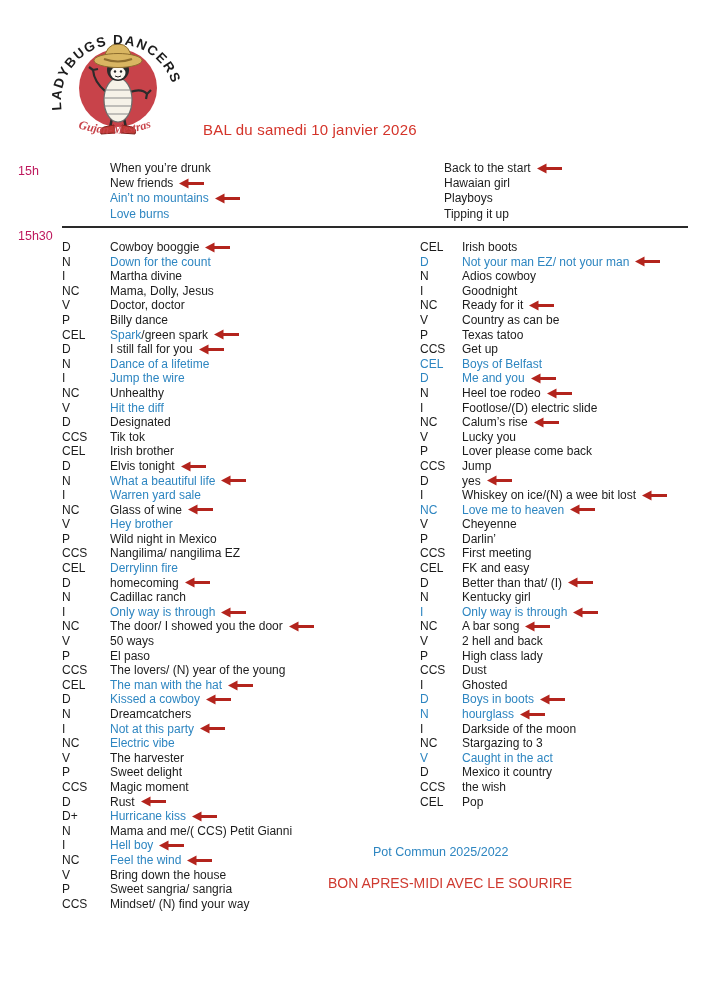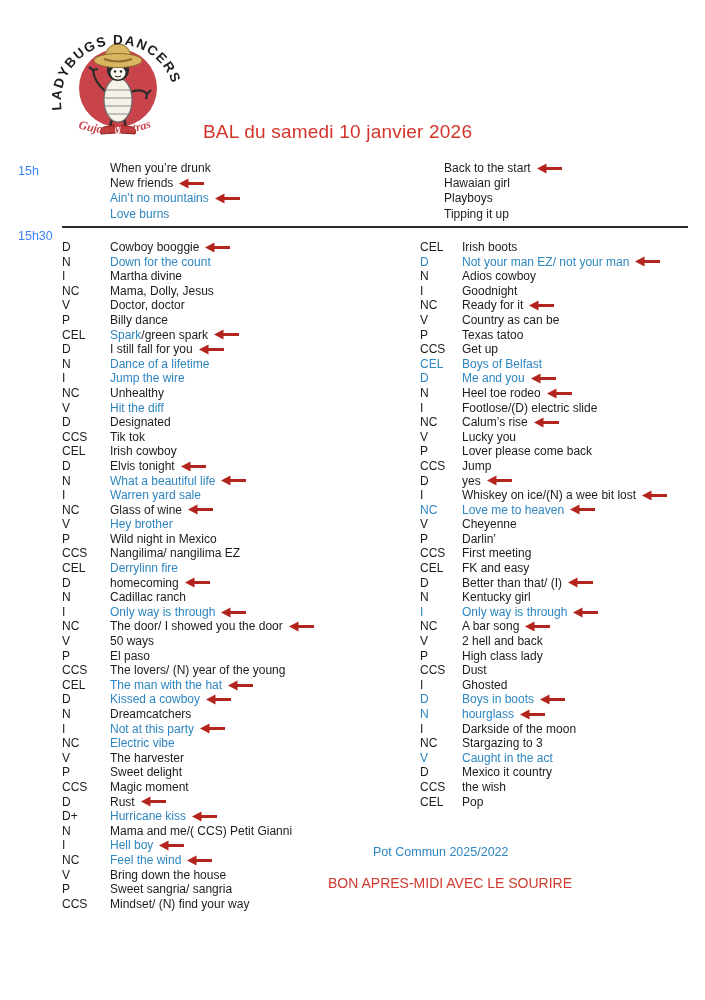--- a/index.html
+++ b/index.html
@@ -4,22 +4,22 @@
 <style>
   * { margin:0; padding:0; box-sizing:border-box; }
   html,body { background:#ffffff; }
   body {
     width:705px; height:1000px; position:relative; overflow:hidden;
     font-family:"Liberation Sans","DejaVu Sans",sans-serif;
     color:#1c1c1c;
   }
   .abs { position:absolute; }
   .blue { color:var(--blue); }
-  .time-label { font-size:12.5px; color:#3b82f6;text-align:center; }
-  #event-title { font-size:19px; color:var(--title-red); letter-spacing:.2px; }
+  .time-label { font-size:12.5px; color:#be185d;text-align:center; }
+  #event-title { font-size:15px; color:var(--title-red); letter-spacing:.2px; }
   .songcol .row { display:flex; align-items:center; height:14.6px; line-height:14.6px;
                   font-size:12px; white-space:nowrap; }
   .simplecol .row { display:flex; align-items:center; height:15.2px; line-height:15.2px;
                   font-size:12px; white-space:nowrap; }
   .code { flex:0 0 48px; width:48px; }
   #s1530-right .code { flex:0 0 42px; width:42px; }
   .arrow { margin-left:6px; flex:0 0 auto; }
   #separator { height:2px; background:#2a2a2a; }
   #footer-pot { font-size:12.5px; color:var(--blue); }
   #footer-greeting { font-size:14px; color:var(--footer-red); }
@@ -182,21 +182,21 @@
     <div class="row">
       <span class="code">D</span>
       <span class="title"><span>Designated</span></span>
     </div>
     <div class="row">
       <span class="code">CCS</span>
       <span class="title"><span>Tik tok</span></span>
     </div>
     <div class="row">
       <span class="code">CEL</span>
-      <span class="title"><span>Irish cowboy</span></span>
+      <span class="title"><span>Irish brother</span></span>
     </div>
     <div class="row">
       <span class="code">D</span>
       <span class="title"><span>Elvis tonight</span></span>
       <svg class="arrow" width="25" height="11" viewBox="0 0 25 11">
         <path d="M0 5.5 L9.5 0.6 L9.5 3.9 L25 3.9 L25 7.1 L9.5 7.1 L9.5 10.4 Z" fill="#b3241d"></path>
       </svg>
     </div>
     <div class="row">
       <span class="code">N</span>

